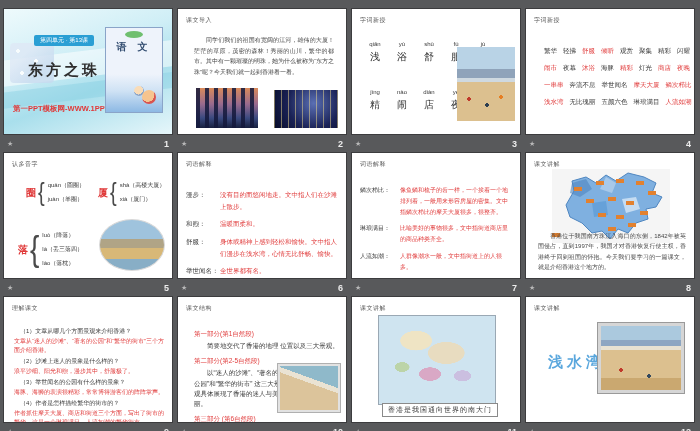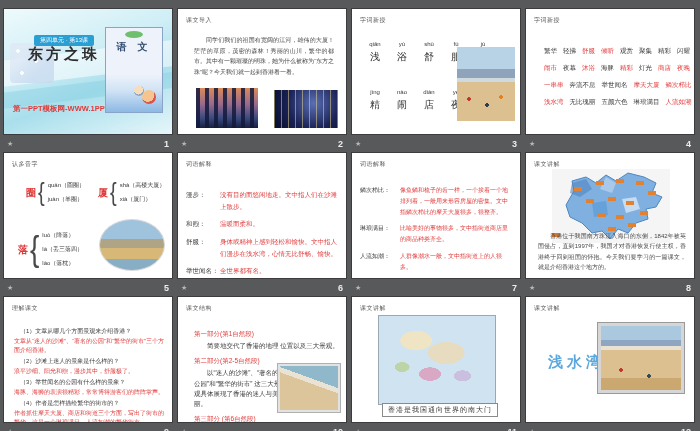--- a/index.html
+++ b/index.html
@@ -26,21 +26,21 @@
   .hd{position:absolute;top:7px;left:8px;font-size:6px;color:#565656;letter-spacing:.5px;}
 
   
   .s1{background:linear-gradient(160deg,#eefafc 0%,#cfeef6 38%,#a9dfec 62%,#e6f6fa 100%);}
   .s1::before{content:"";position:absolute;top:40px;left:-20px;width:230px;height:26px;
     background:rgba(255,255,255,.55);transform:rotate(-7deg);}
   .s1::after{content:"";position:absolute;top:72px;left:-20px;width:230px;height:16px;
     background:rgba(130,205,225,.40);transform:rotate(-7deg);}
   .s1 .badge{position:absolute;z-index:2;top:26px;left:30px;background:#2a9fd4;color:#fff;
     font-size:6px;padding:1px 6px;border-radius:2px;}
-  .s1 .title{position:absolute;z-index:2;top:36px;left:24px;font-size:15px;font-weight:bold;
+  .s1 .title{position:absolute;z-index:2;top:52px;left:24px;font-size:15px;font-weight:bold;
     color:#2f2f2f;letter-spacing:3px;}
   .s1 .site{position:absolute;z-index:2;bottom:20px;left:9px;font-size:7.5px;font-weight:bold;color:#e03a3a;}
   .s1 .book{position:absolute;z-index:2;top:18px;right:9px;width:56px;height:84px;
     background:linear-gradient(#eef3fb 55%,#cfe2f4 75%,#8db9e4 100%);
     border:1px solid #8aa4c8;}
   .s1 .leaf{width:18px;height:7px;background:#6fbf6f;border-radius:50%;margin:3px auto 2px auto;}
   .s1 .btitle{text-align:center;font-size:10px;font-weight:bold;color:#2f4a6e;letter-spacing:4px;}
   .s1 .kid1{position:absolute;bottom:8px;right:6px;width:14px;height:14px;border-radius:50%;
     background:radial-gradient(circle at 40% 35%,#f6c48f 55%,#d9534f 56%);}
   .s1 .kid2{position:absolute;bottom:16px;right:18px;width:10px;height:10px;border-radius:50%;

